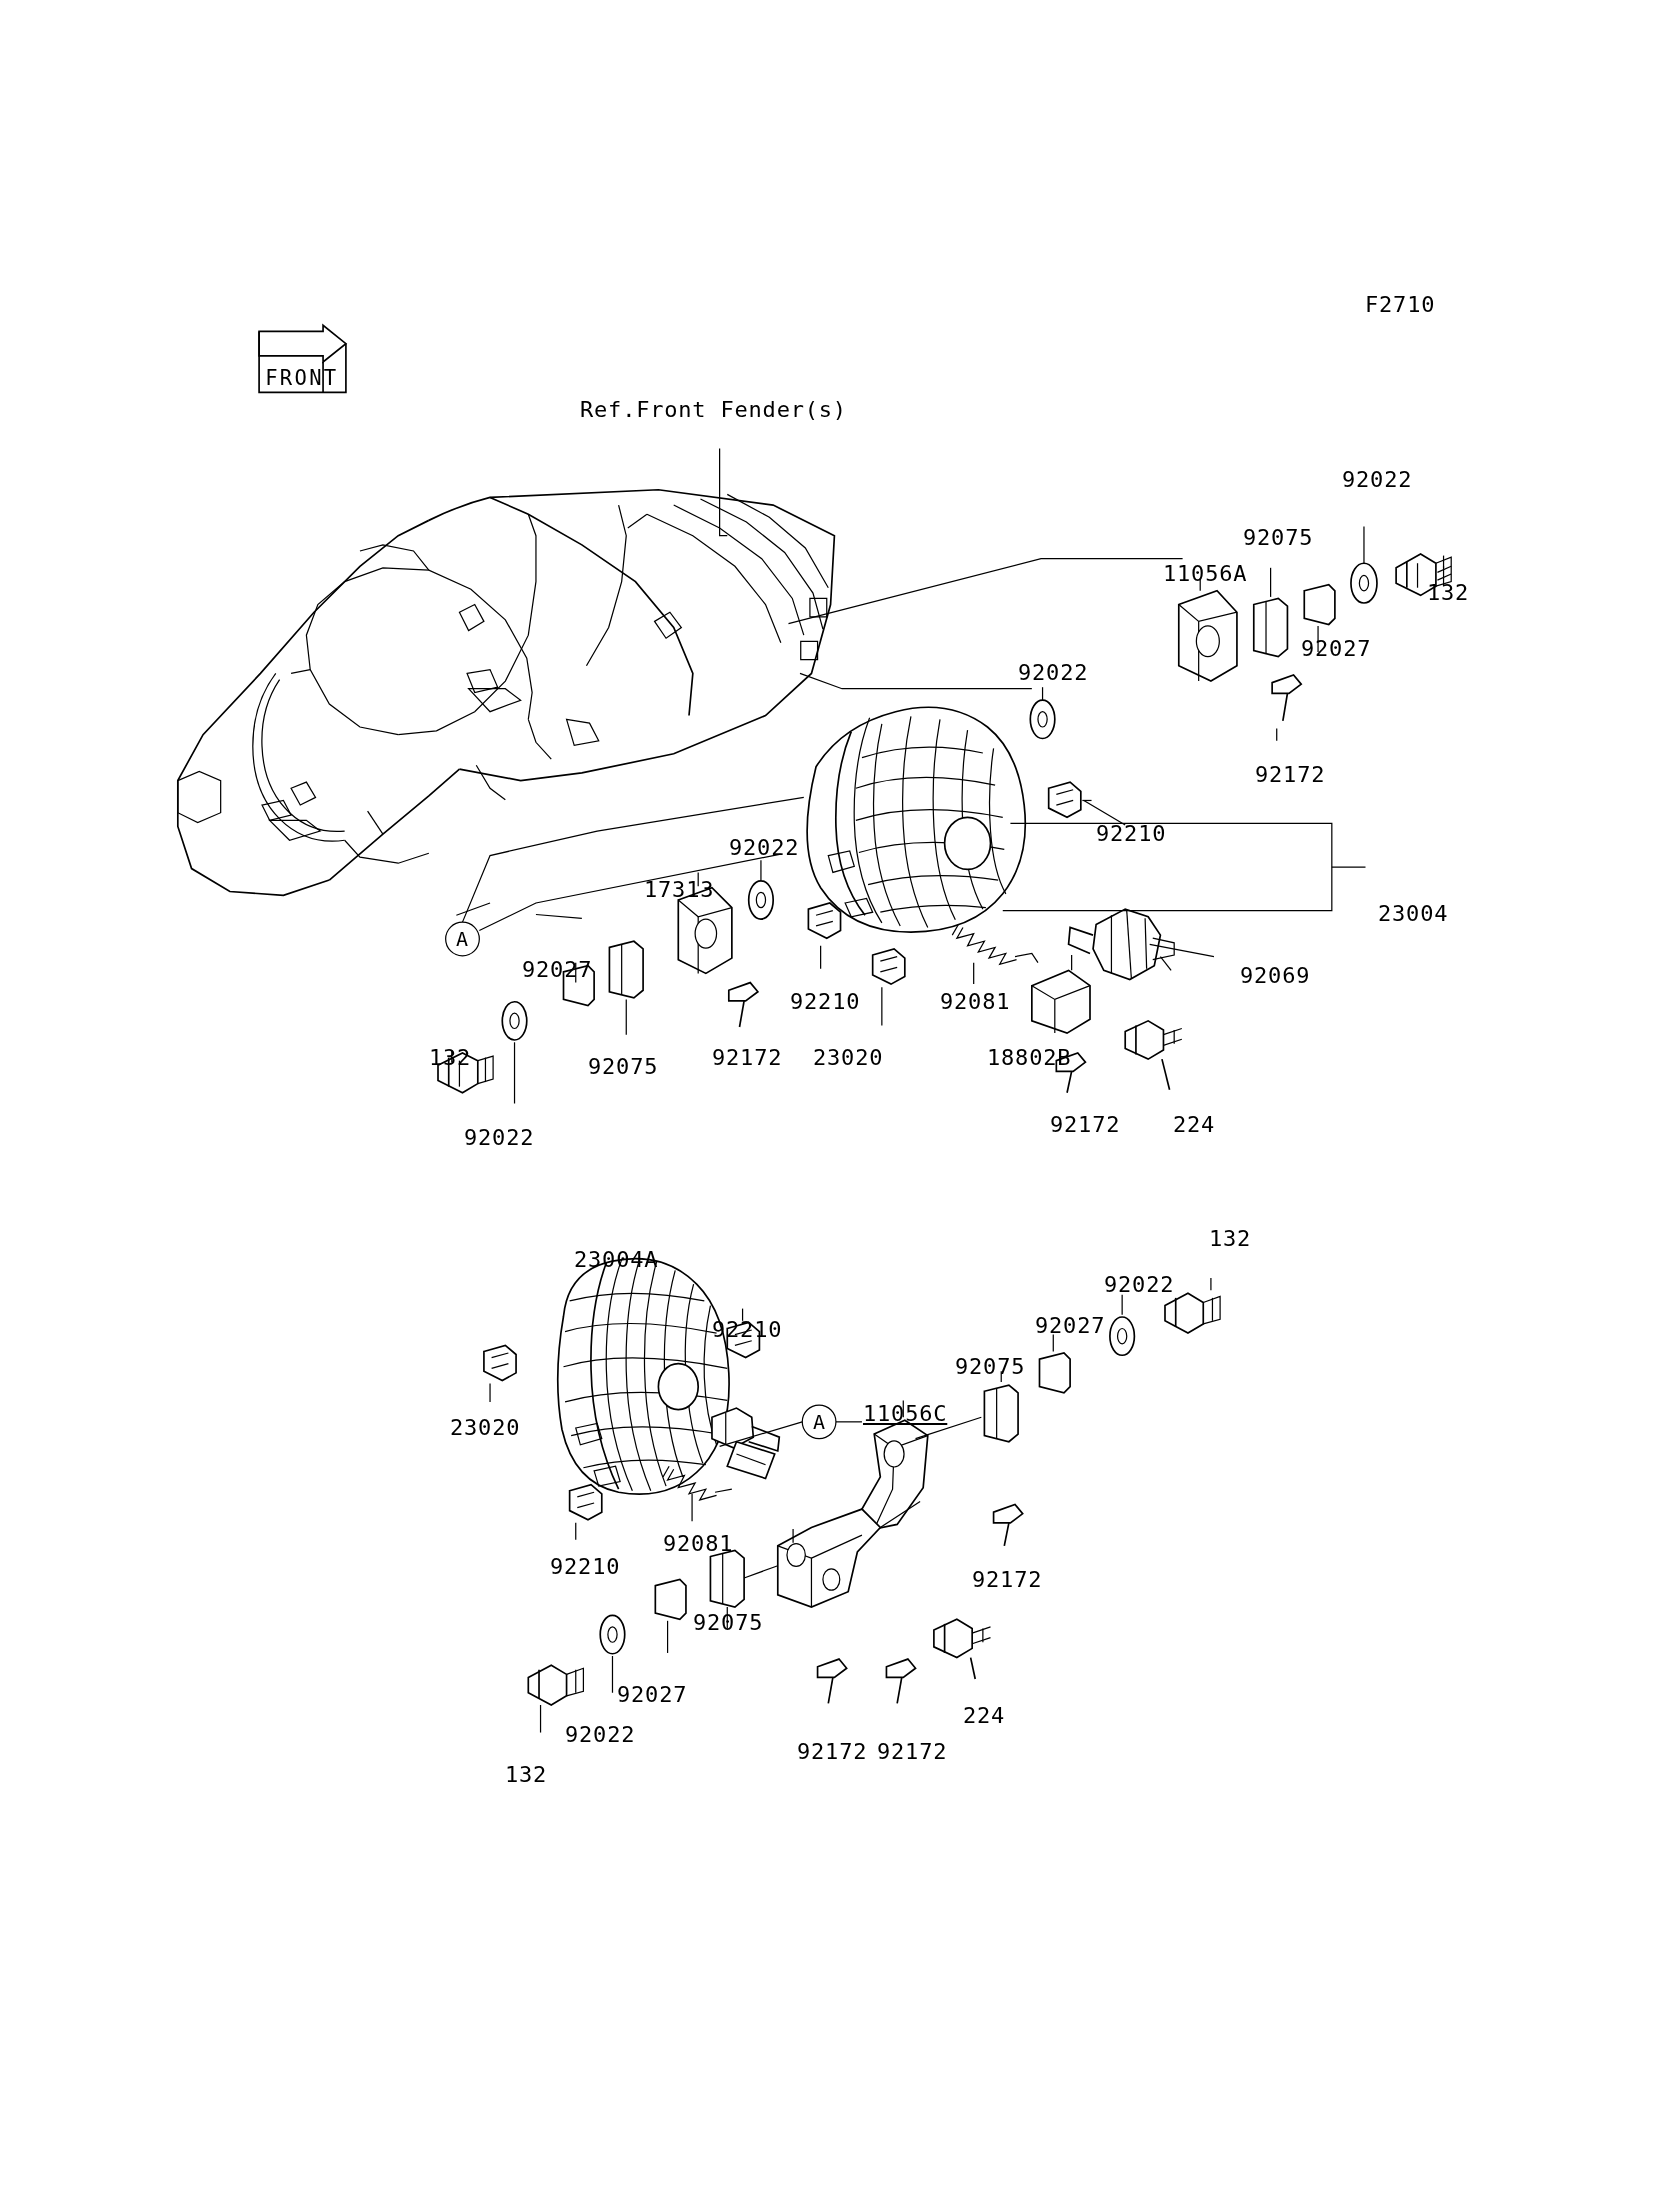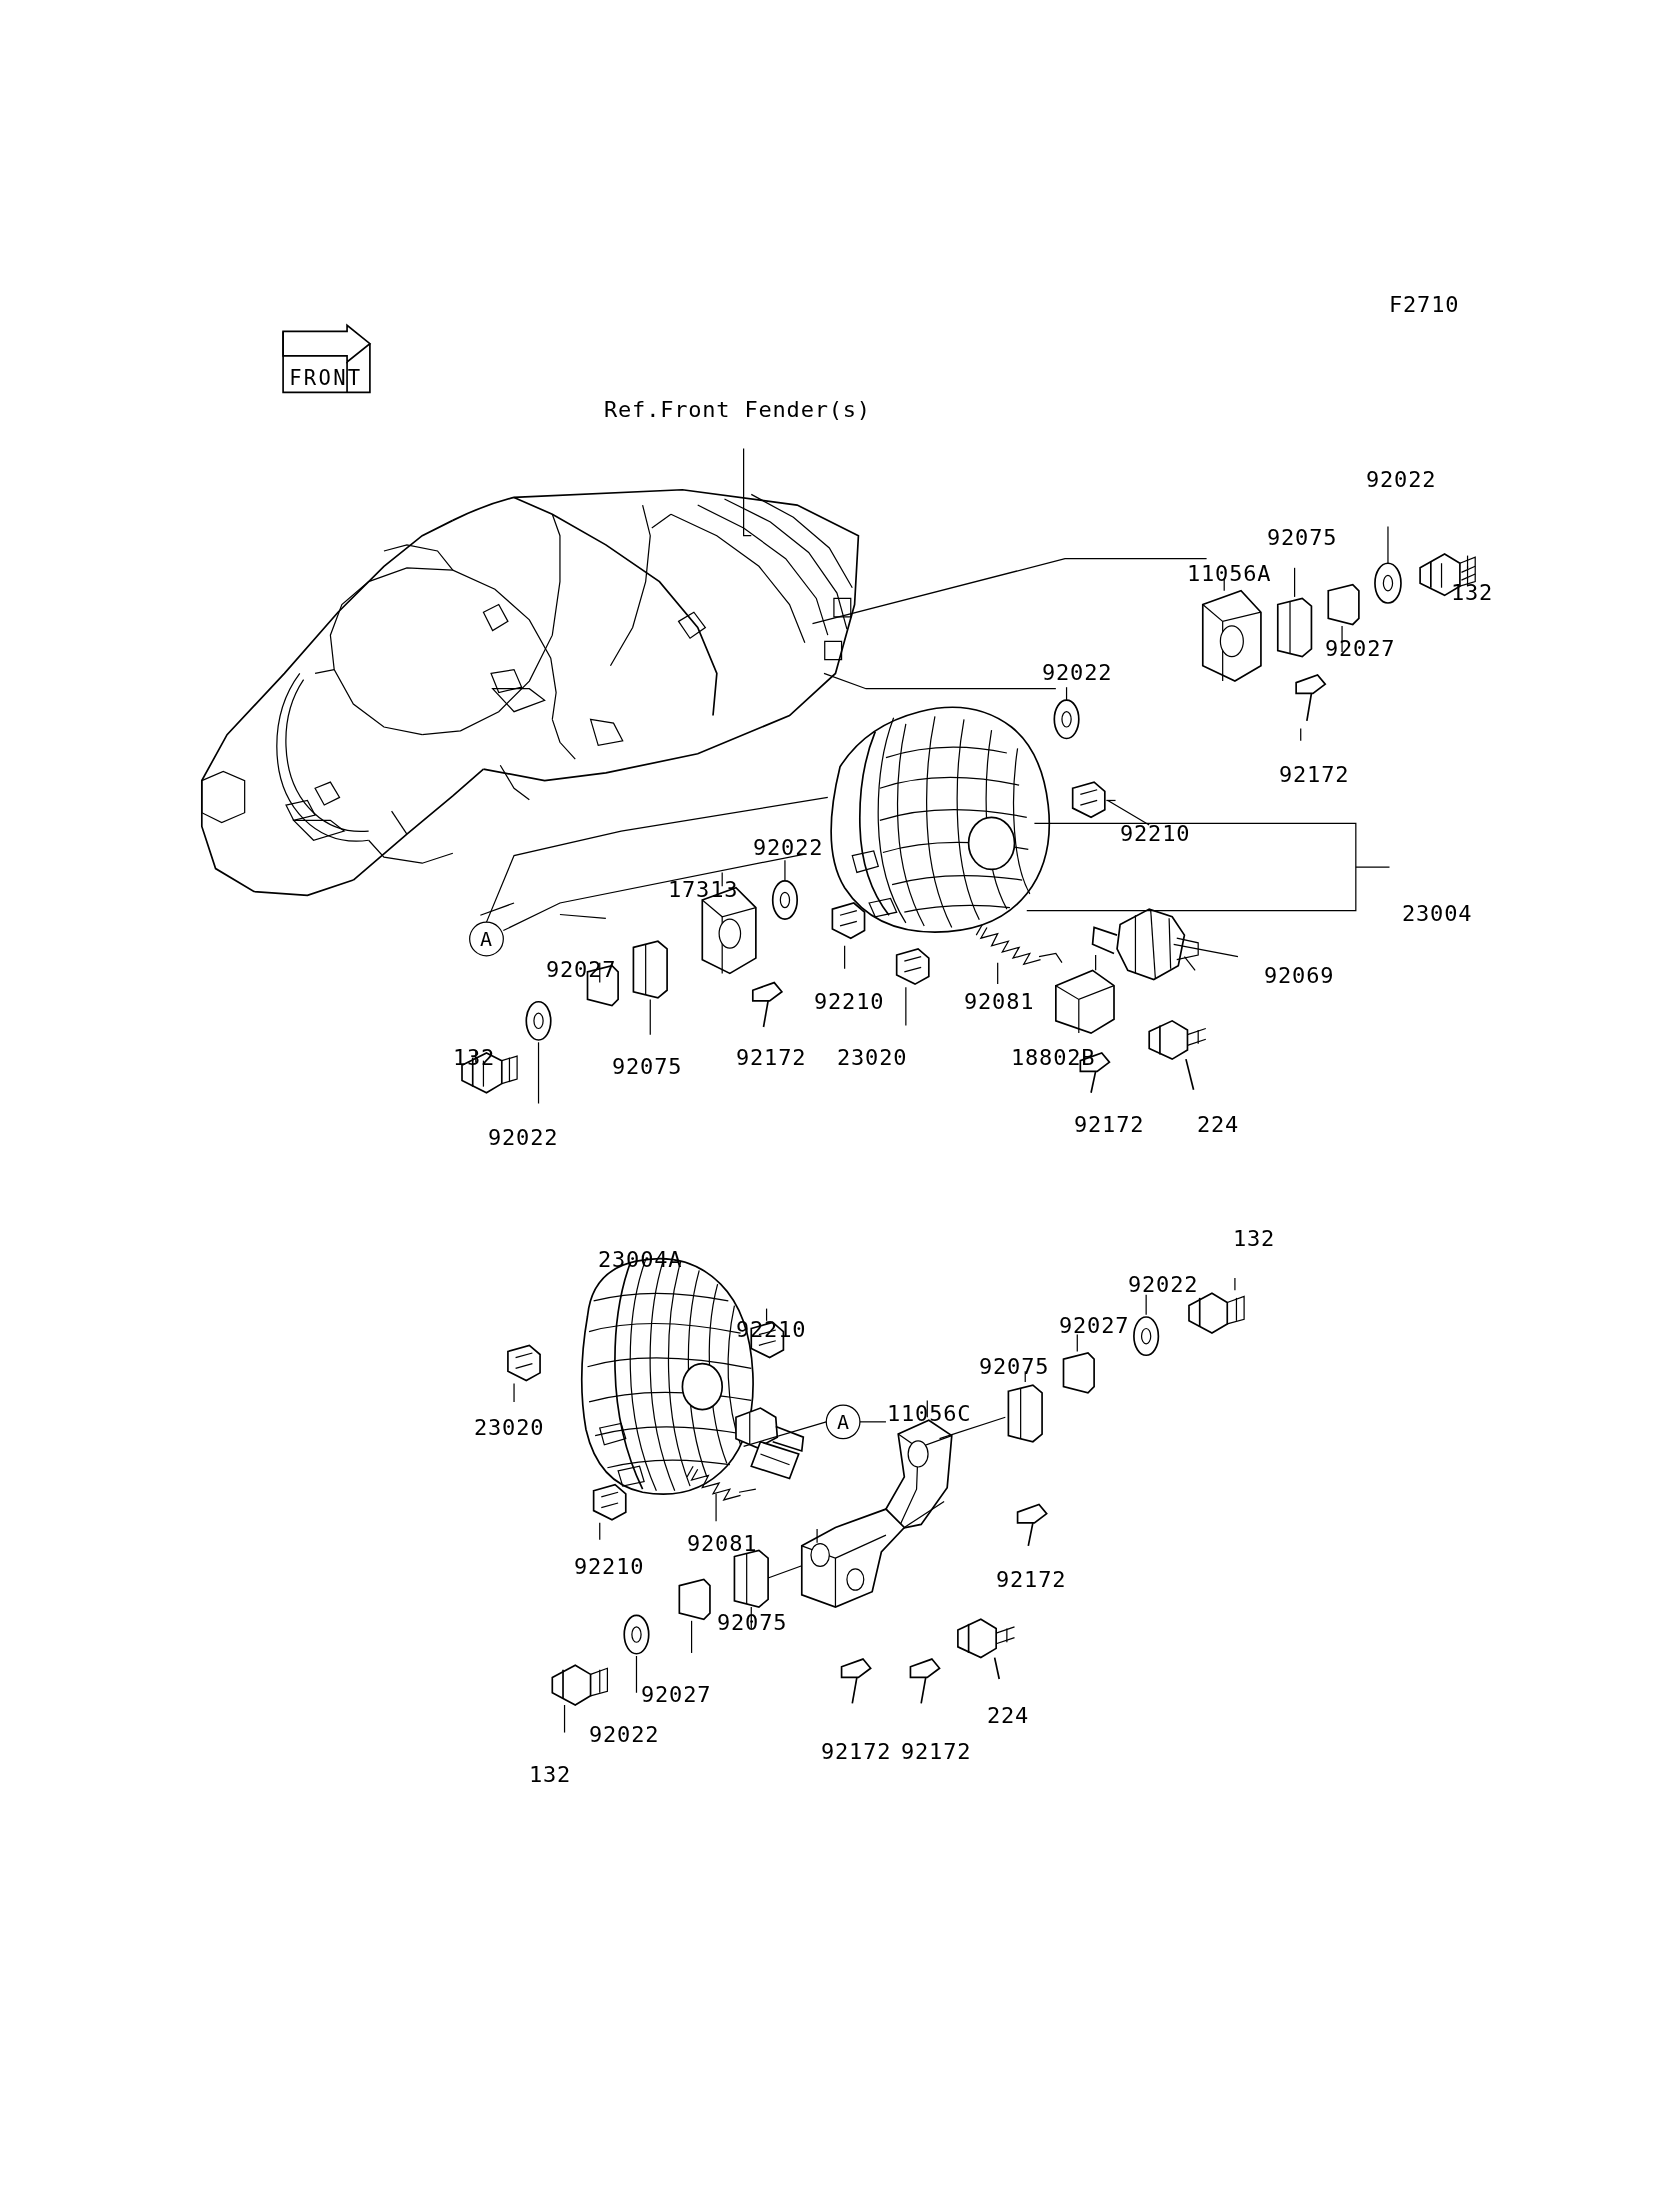--- a/index.html
+++ b/index.html
@@ -13,21 +13,20 @@
     position: relative;
     font-family: "DejaVu Sans Mono", monospace;
     color: #000000;
     overflow: hidden;
   }
   #sheet {
     position: absolute;
     left: 0; top: 0;
     width: 1616px;
     height: 2194px;
-    margin-left: 24px;
   }
   .lbl {
     position: absolute;
     font-family: "DejaVu Sans Mono", monospace;
     font-size: 22px;
     letter-spacing: 0.8px;
     color: #000;
     white-space: nowrap;
     line-height: 1;
   }
@@ -427,21 +426,21 @@
   <div class="lbl" style="left:1173px; top:1114px;">224</div>
 
   <div class="circA" style="left:446px; top:923px; background:transparent; border:none;">A</div>
 
   <div class="lbl" style="left:1209px; top:1228px;">132</div>
   <div class="lbl" style="left:574px; top:1249px;">23004A</div>
   <div class="lbl" style="left:1104px; top:1274px;">92022</div>
   <div class="lbl" style="left:712px; top:1319px;">92210</div>
   <div class="lbl" style="left:1035px; top:1315px;">92027</div>
   <div class="lbl" style="left:955px; top:1356px;">92075</div>
-  <div class="lbl" style="left:863px; top:1403px;">11056C</div>
+  <div class="lbl" style="left:863px; top:1403px;text-decoration:underline;">11056C</div>
   <div class="lbl" style="left:450px; top:1417px;">23020</div>
   <div class="lbl" style="left:663px; top:1533px;">92081</div>
   <div class="lbl" style="left:550px; top:1556px;">92210</div>
   <div class="lbl" style="left:972px; top:1569px;">92172</div>
   <div class="lbl" style="left:693px; top:1612px;">92075</div>
   <div class="lbl" style="left:617px; top:1684px;">92027</div>
   <div class="lbl" style="left:963px; top:1705px;">224</div>
   <div class="lbl" style="left:565px; top:1724px;">92022</div>
   <div class="lbl" style="left:797px; top:1741px;">92172</div>
   <div class="lbl" style="left:877px; top:1741px;">92172</div>

